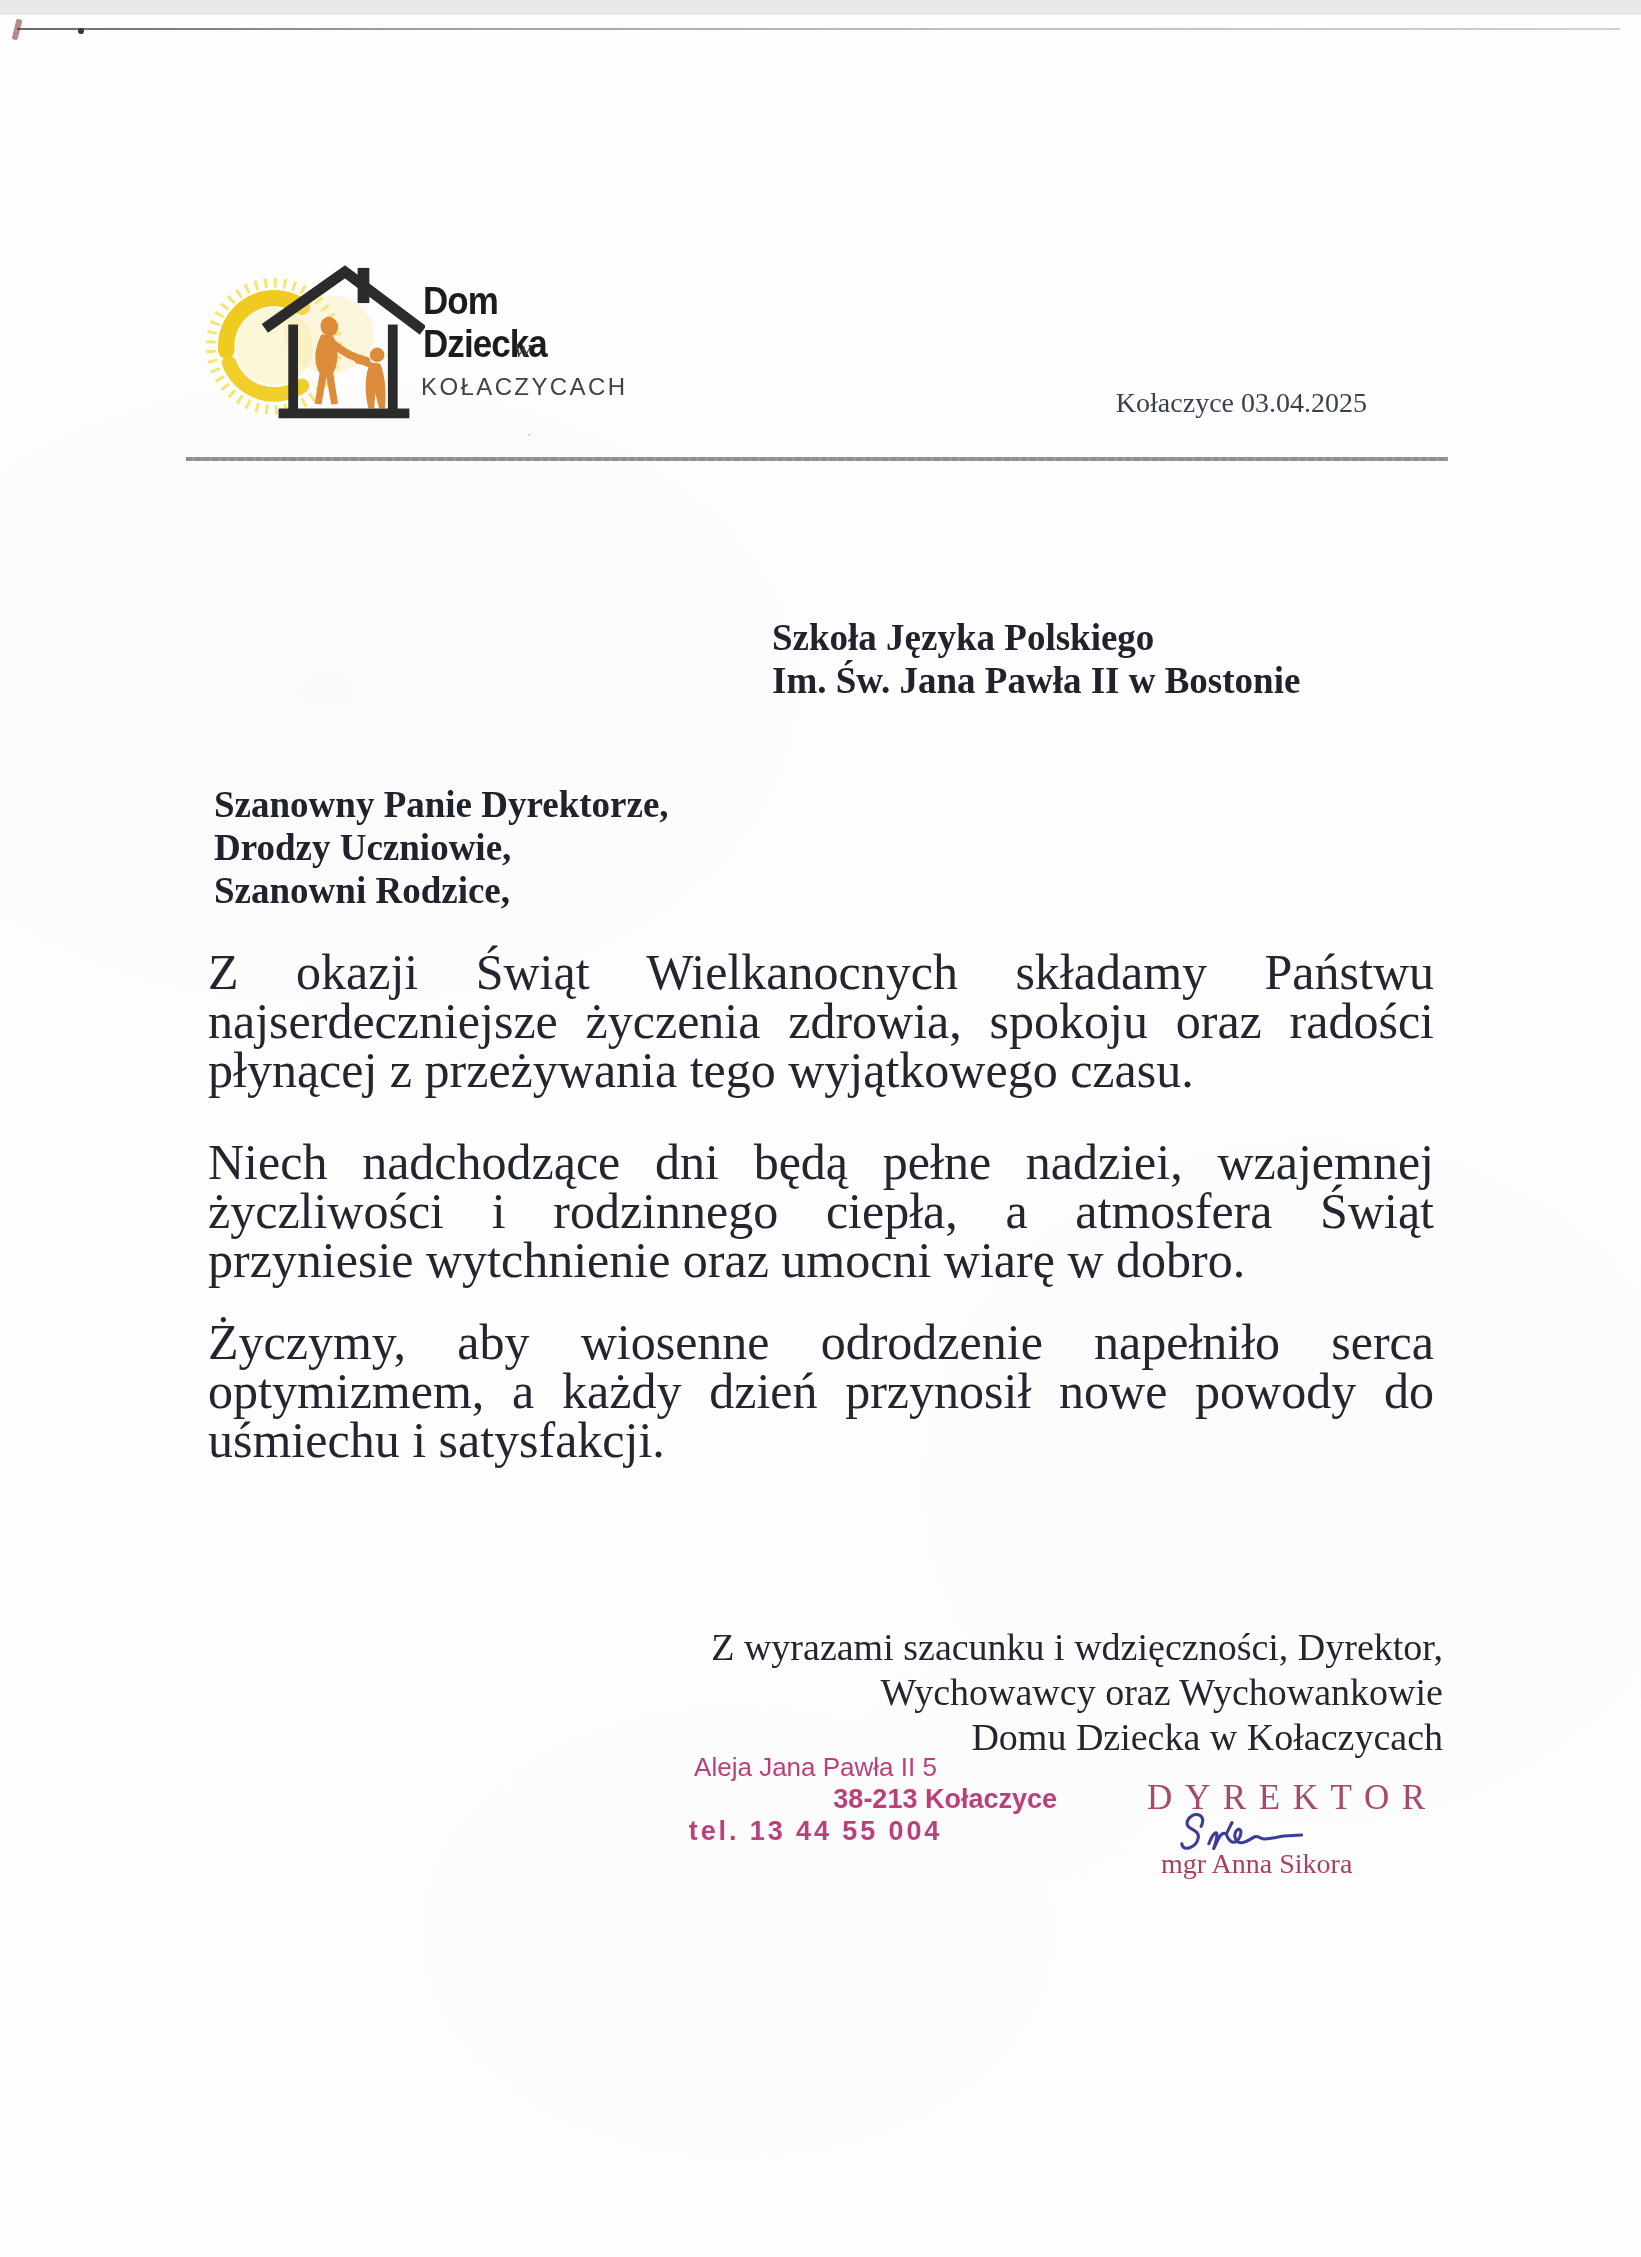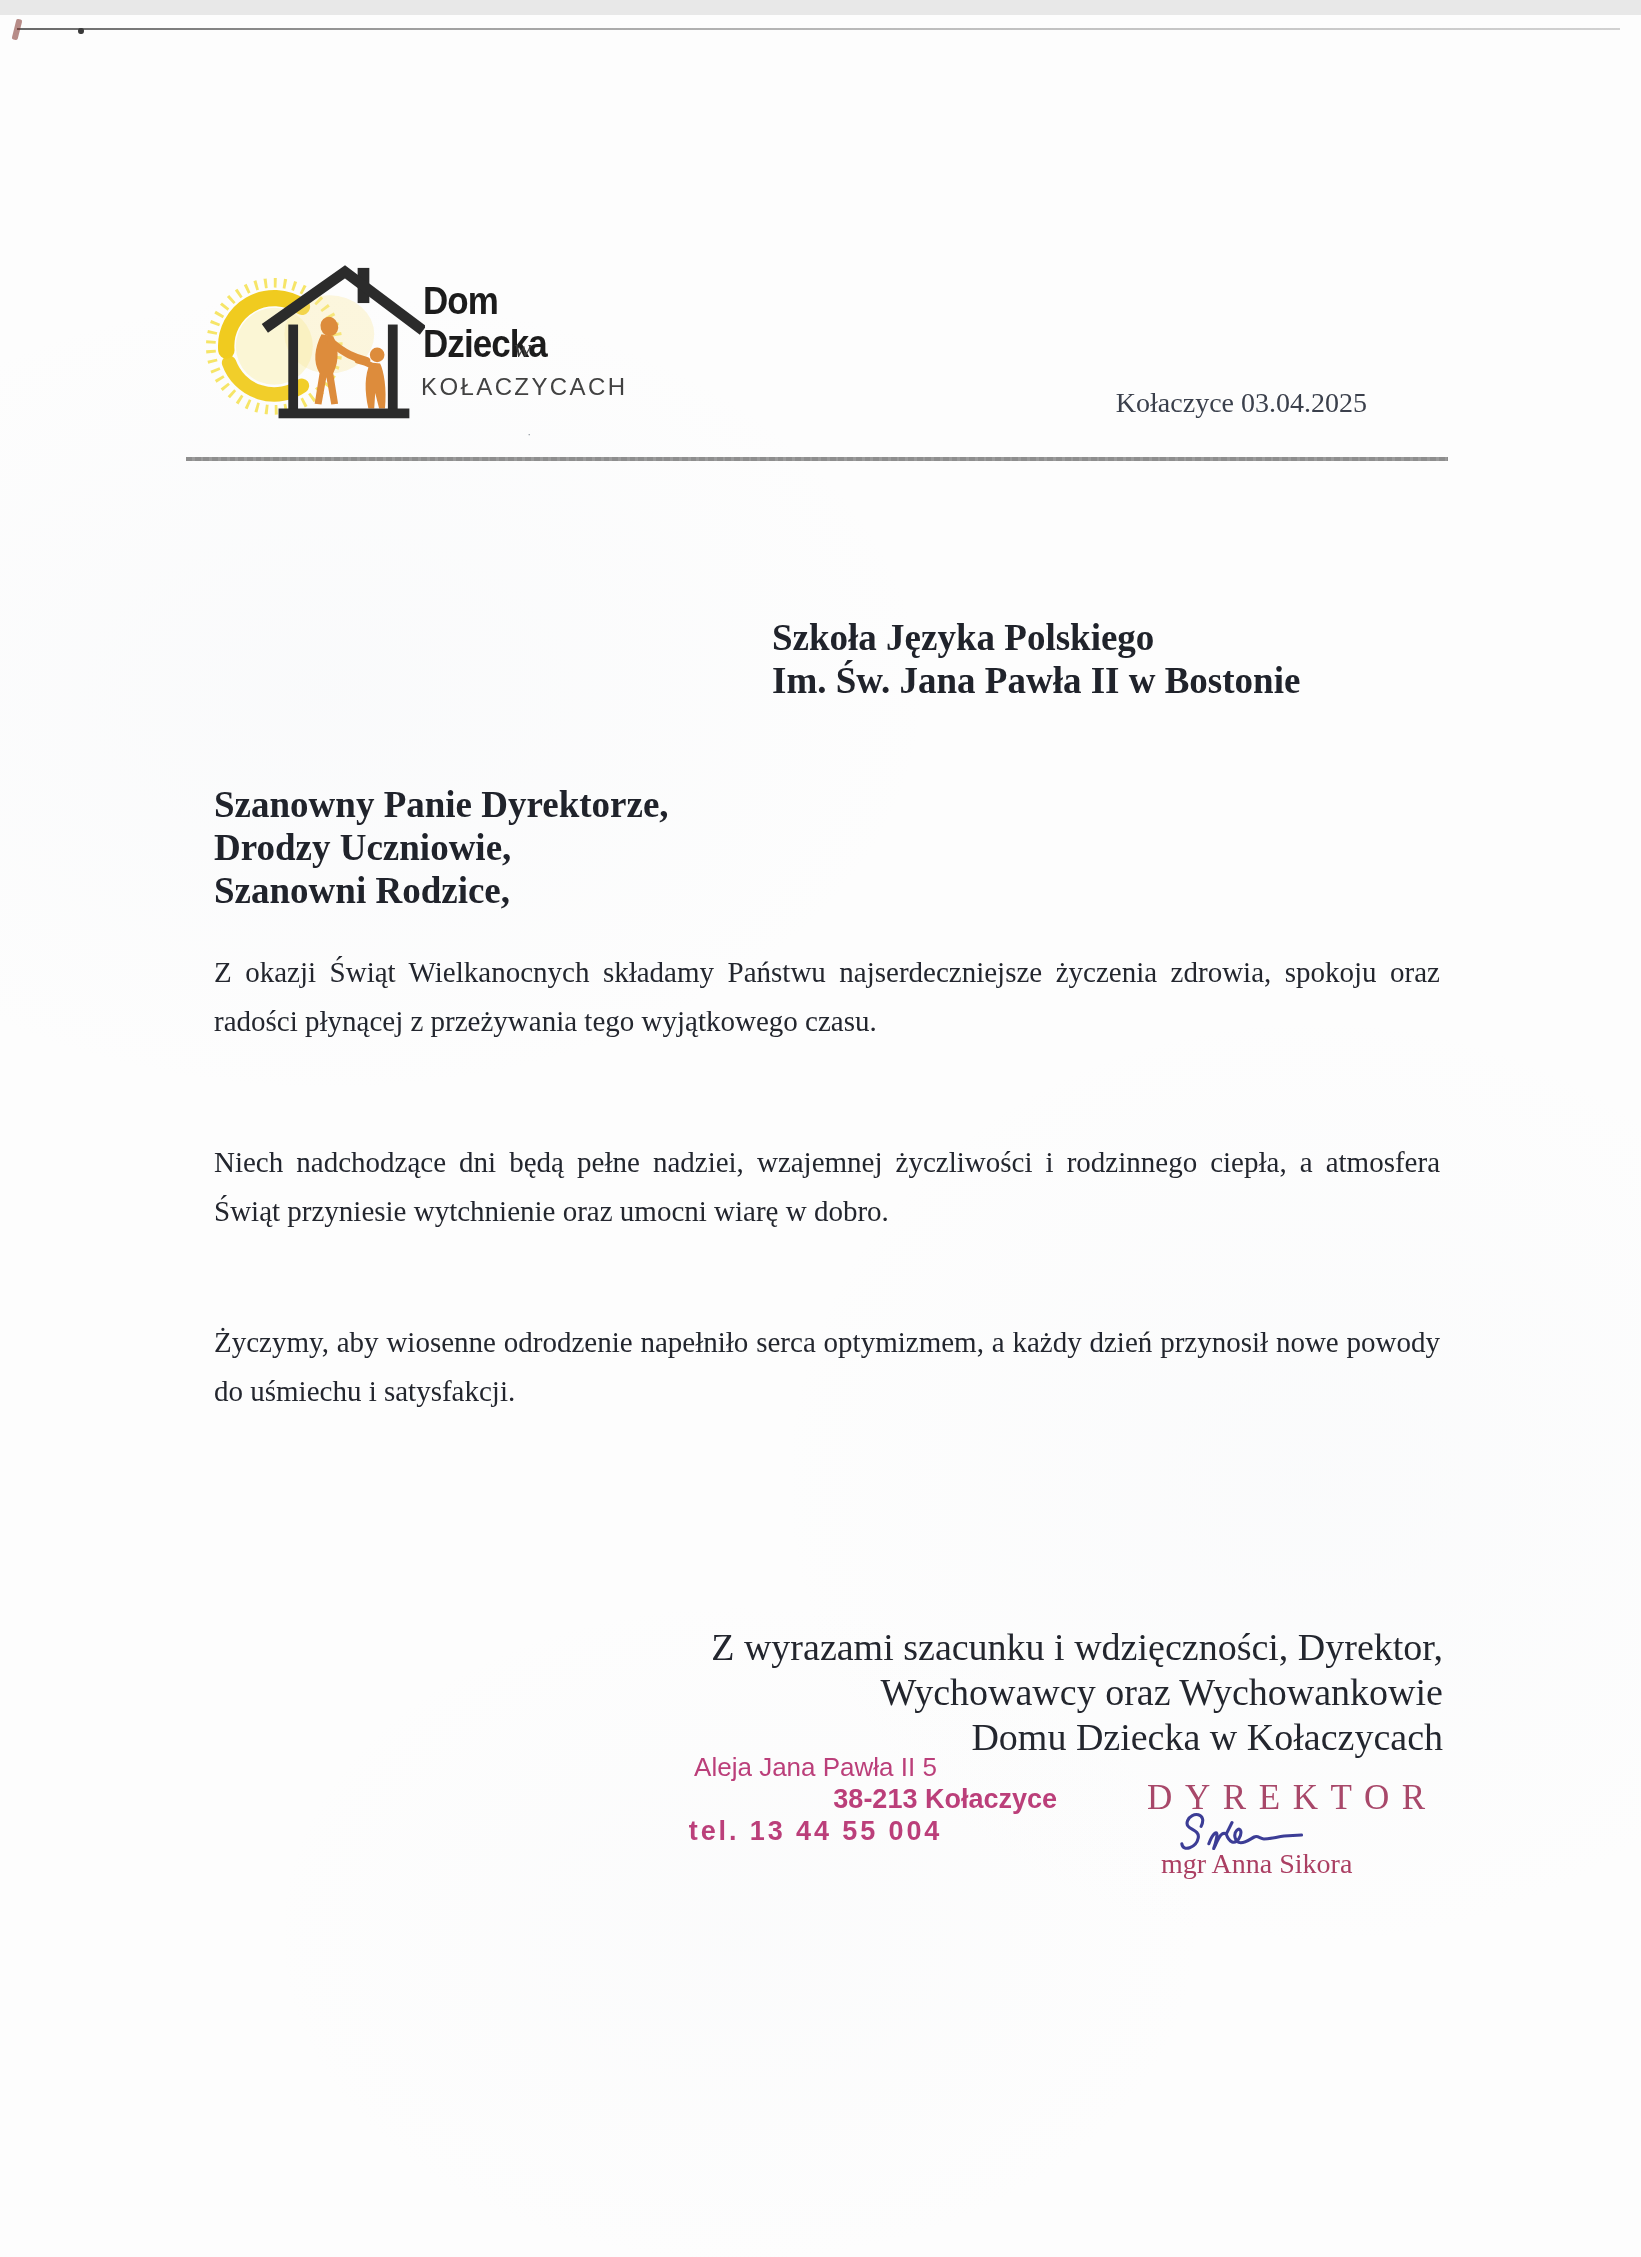--- a/index.html
+++ b/index.html
@@ -36,21 +36,21 @@
     font-family:"Liberation Sans",sans-serif;font-size:24px;letter-spacing:2.4px;color:#424242;}
 
   .date-line{position:absolute;right:274px;top:372px;font-size:28px;color:#3b404c;}
 
   .header-divider{position:absolute;left:186px;top:442px;width:1262px;height:3.9px;
     background:repeating-linear-gradient(to right,#8e8e8e 0 5.8px,#9b9b9b 5.8px 8.7px);}
 
   .recipient{position:absolute;left:772px;top:601px;font-weight:bold;font-size:37px;line-height:43px;color:#20232b;}
   .salutation{position:absolute;left:214px;top:768px;font-weight:bold;font-size:37px;line-height:43px;color:#20232b;}
 
-  .body-par{position:absolute;left:214px;width:1226px;font-size:29px;line-height:49px;
+  .body-par{position:absolute;left:208px;width:1226px;font-size:50px;line-height:49px;
     text-align:justify;text-align-last:left;color:#23262e;}
   .par1{top:933px;}
   .par2{top:1123px;}
   .par3{top:1303px;}
 
   .closing{position:absolute;right:198px;top:1610px;width:869px;text-align:right;
     font-size:38px;line-height:45px;color:#23262e;}
 
   .address-stamp{position:absolute;left:574px;top:1736px;width:483px;text-align:center;color:#bb3f7a;}
   .address-stamp .l1{font-family:"Liberation Serif",serif;font-weight:bold;font-size:30px;line-height:35px;color:#b23a72;}

